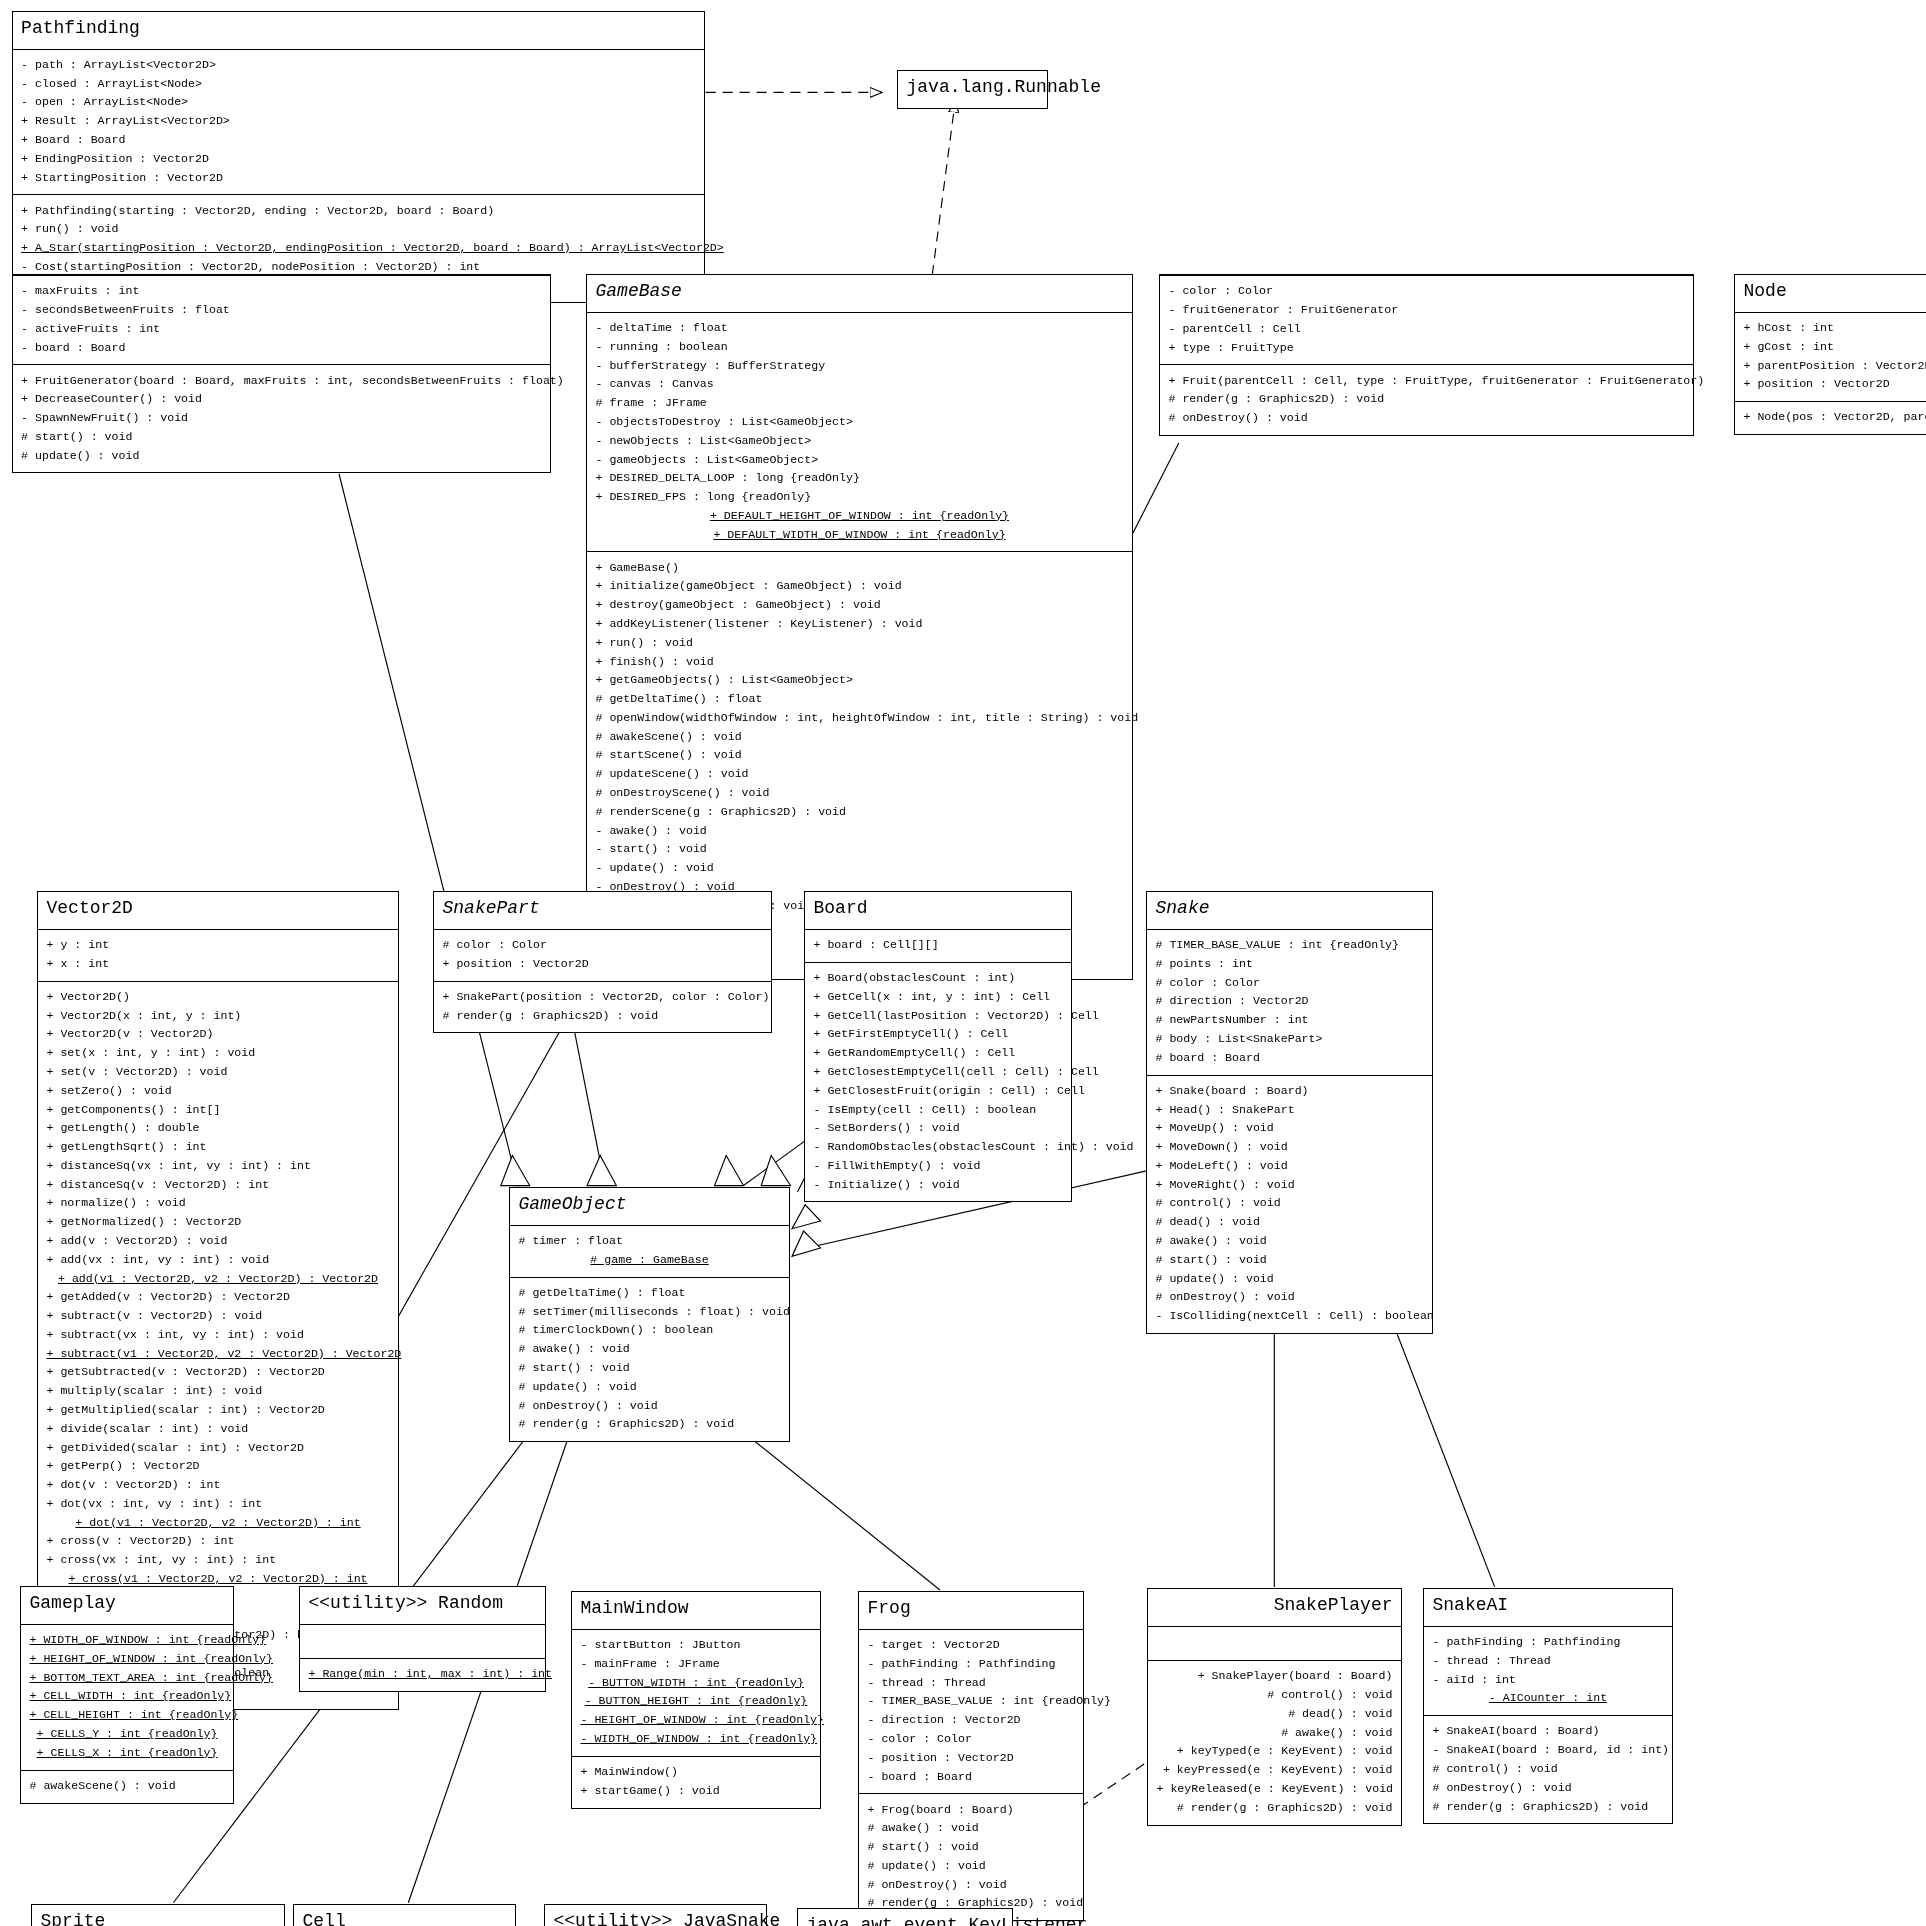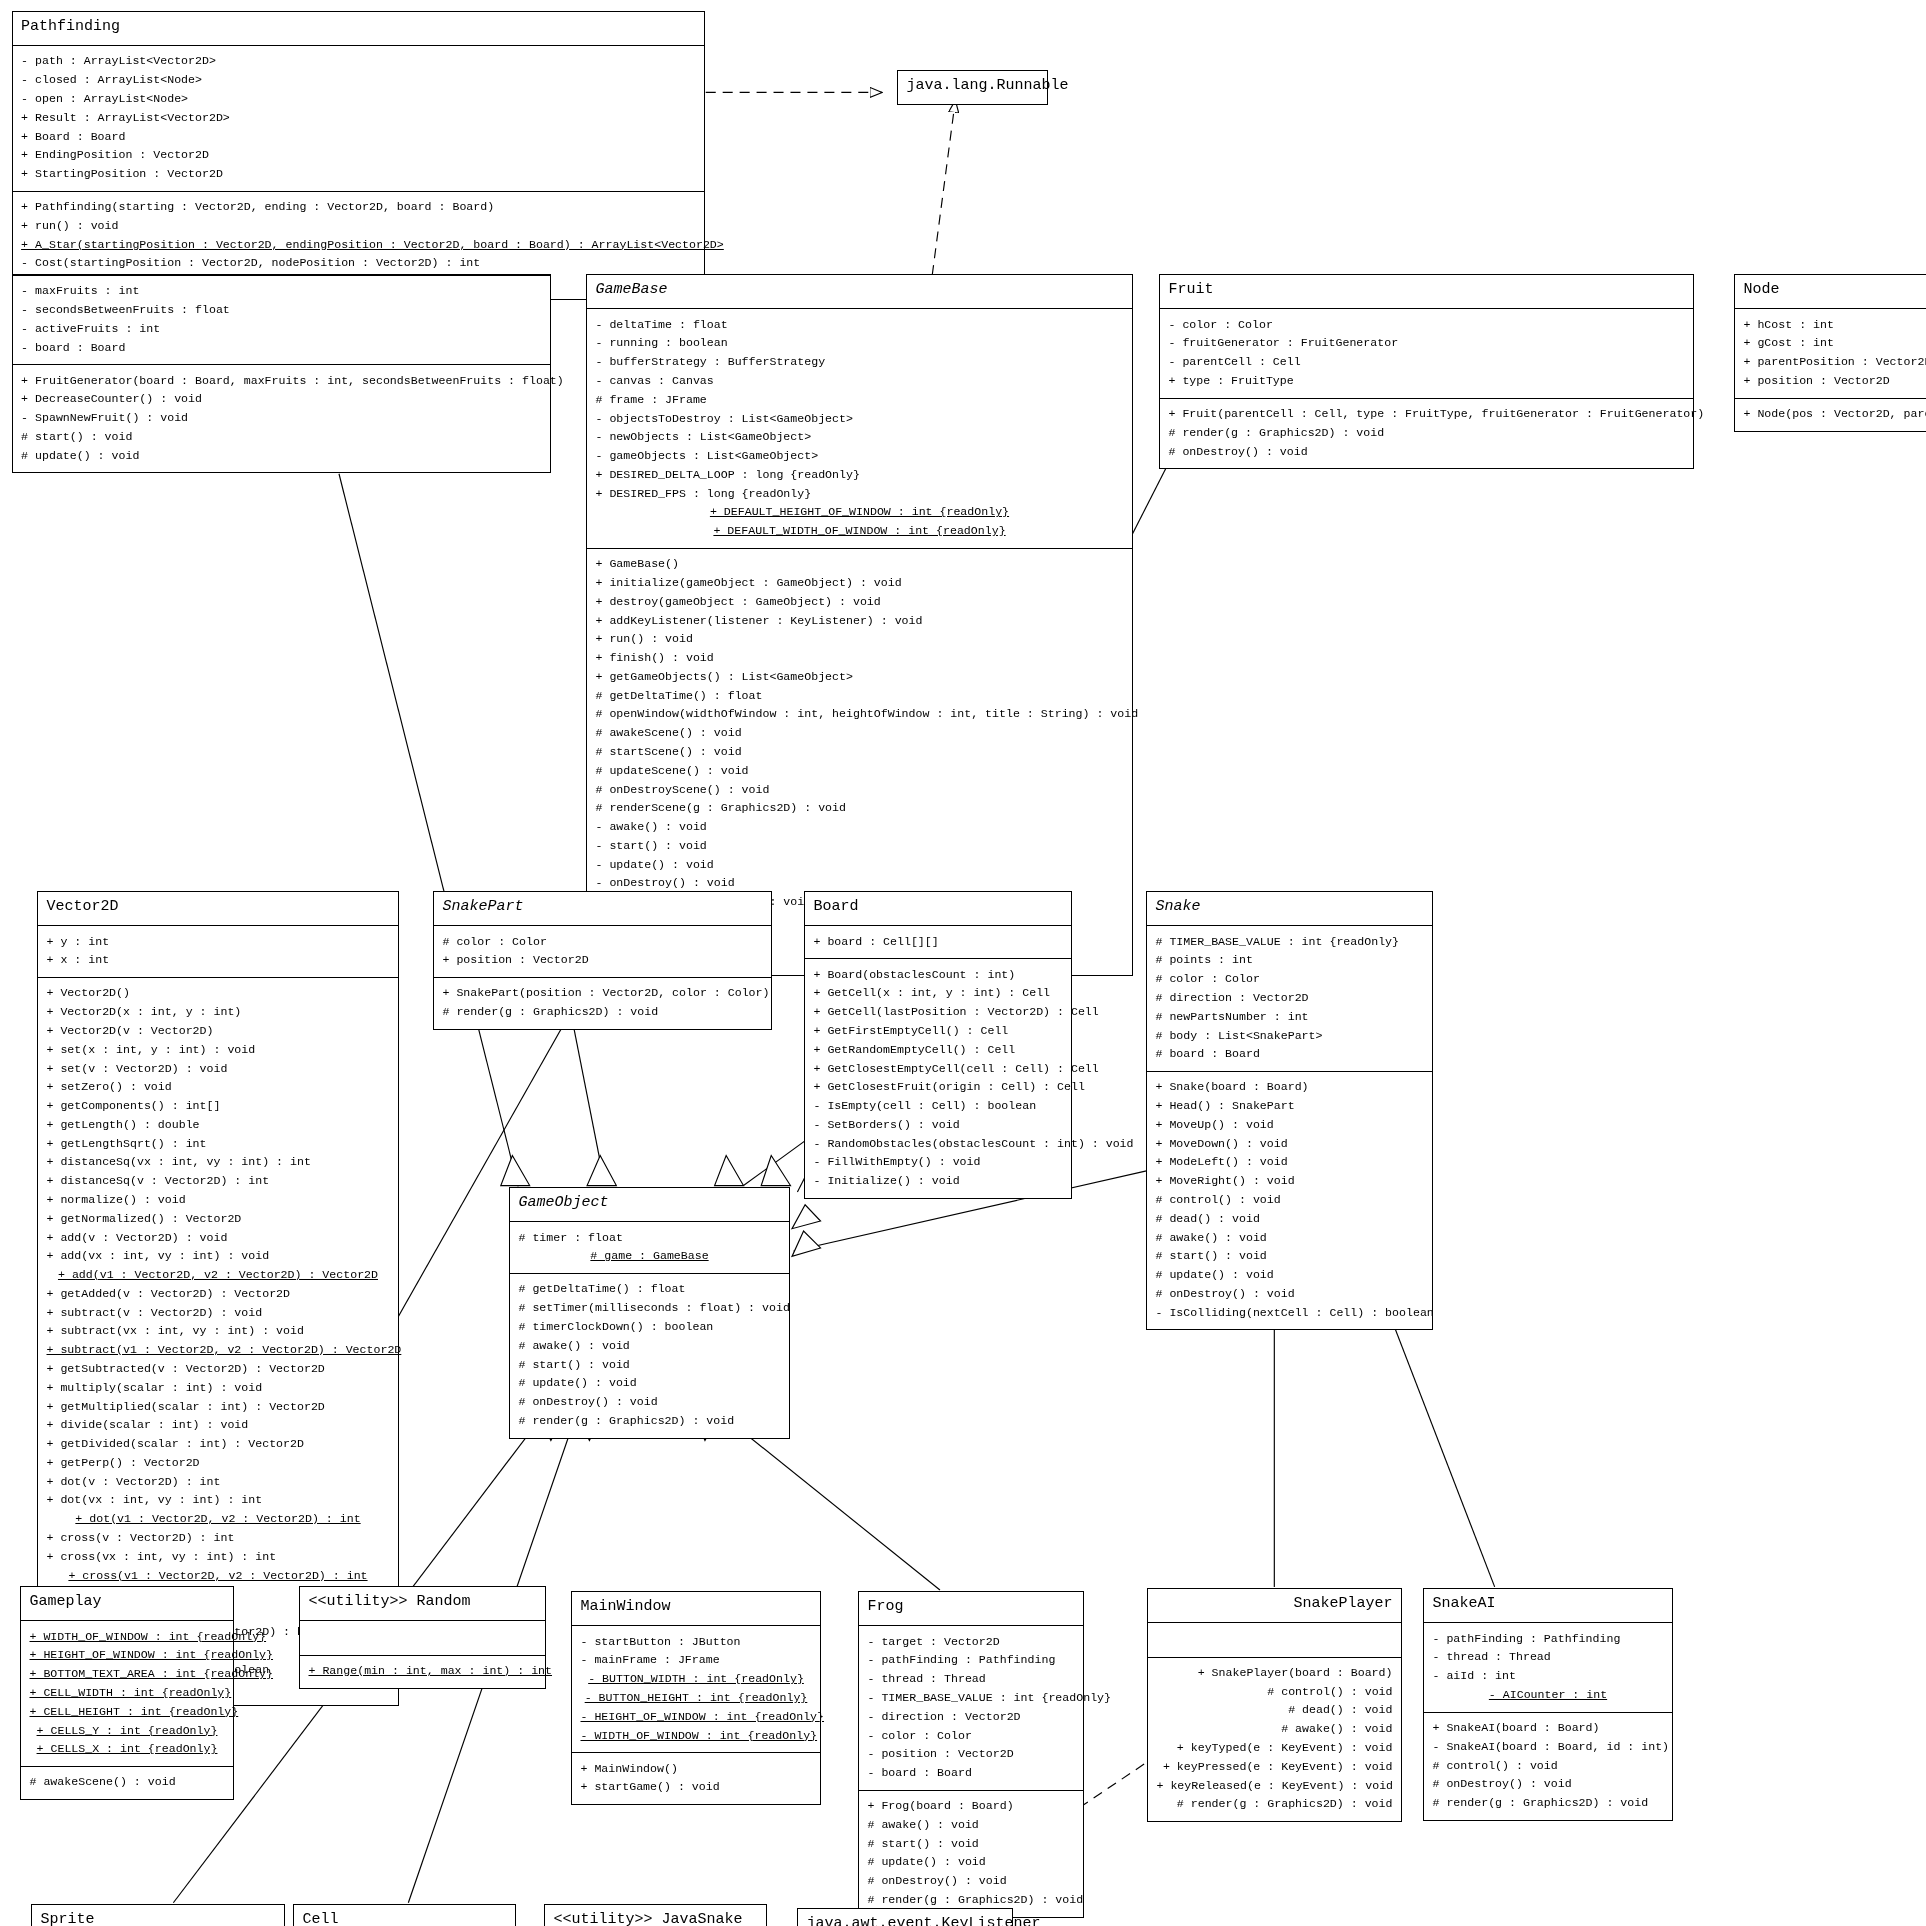--- a/index.html
+++ b/index.html
@@ -13,21 +13,21 @@
 
   .uml-class{
     position:absolute;
     background:#ffffff;
     border:1.2px solid #000000;
     box-sizing:border-box;
     z-index:5;
   }
   .cls-name{
     padding:6.2px 8.5px 10px 8.5px;
-    font-size:15px;
+    font-size:18px;
     line-height:1.15;
     white-space:nowrap;
   }
   .cls-name.abstract{font-style:italic;}
   .cls-sect{
     border-top:1.2px solid #000000;
     padding:6.2px 8.5px 7px 8.5px;
   }
   .cls-sect.empty{min-height:20px;}
   .member{
@@ -177,21 +177,20 @@
         <div class="member">- start() : void</div>
         <div class="member">- update() : void</div>
         <div class="member">- onDestroy() : void</div>
         <div class="member">- render(g : Graphics2D) : void</div>
         <div class="member">- render() : void</div>
         <div class="member">- addNewObjects() : void</div>
         <div class="member">- destroyObjects() : void</div>
       </div>
     </div>
     <div class="uml-class" style="left: 1159px; top: 274px; width: 535px;">
-      <div class="cls-name">Fruit</div>
       <div class="cls-sect">
         <div class="member">- color : Color</div>
         <div class="member">- fruitGenerator : FruitGenerator</div>
         <div class="member">- parentCell : Cell</div>
         <div class="member">+ type : FruitType</div>
       </div>
       <div class="cls-sect">
         <div class="member">+ Fruit(parentCell : Cell, type : FruitType, fruitGenerator : FruitGenerator)</div>
         <div class="member"># render(g : Graphics2D) : void</div>
         <div class="member"># onDestroy() : void</div>

